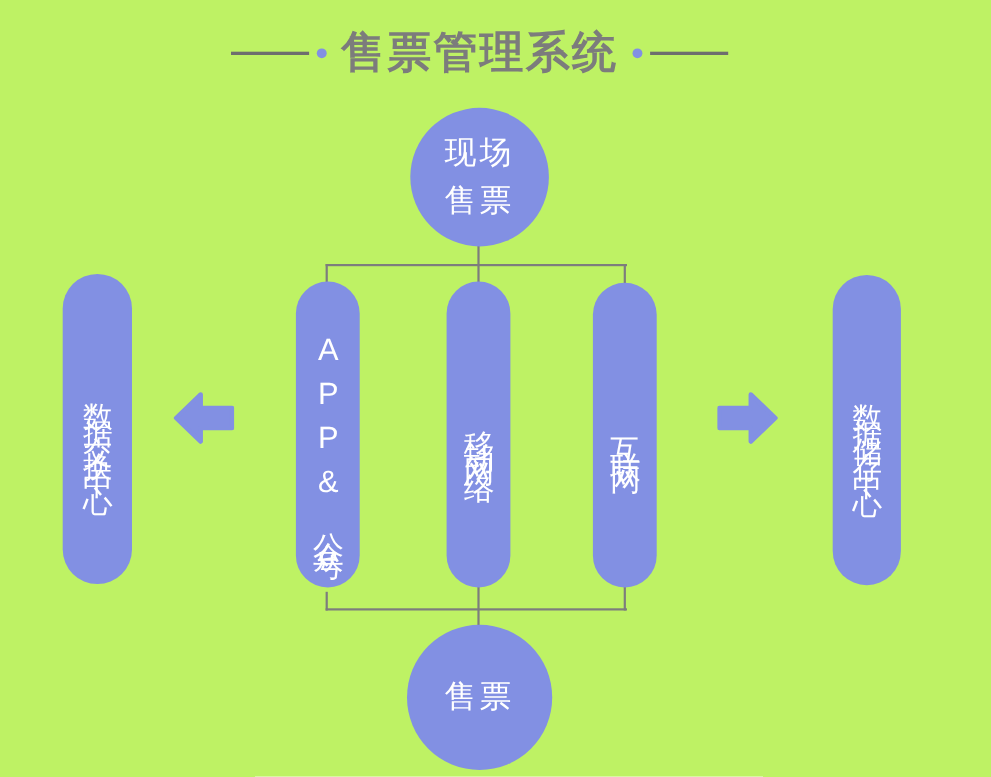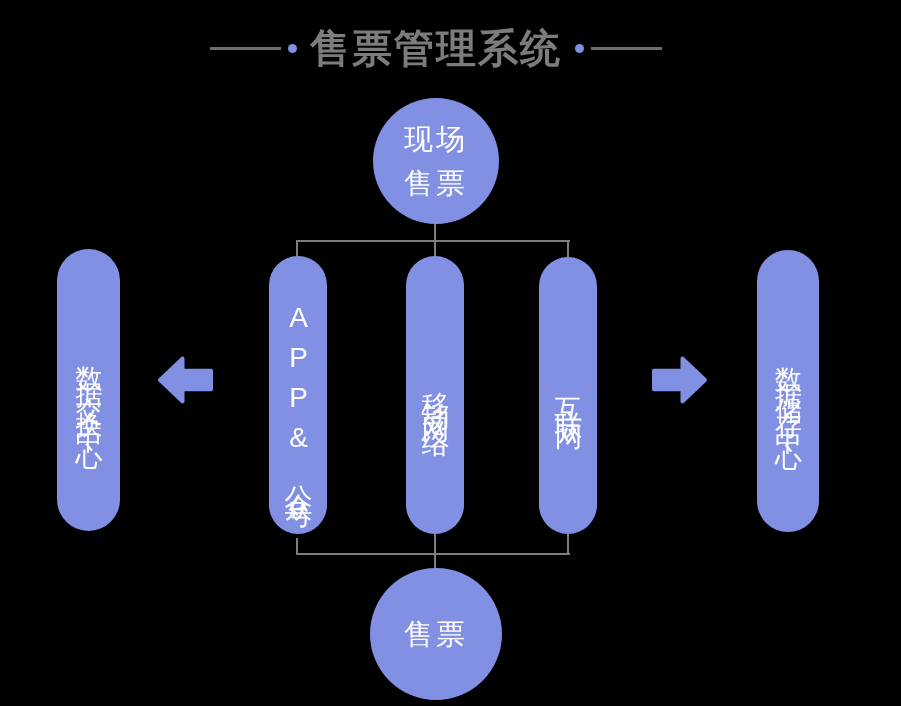--- a/index.html
+++ b/index.html
@@ -1,21 +1,21 @@
 <!DOCTYPE html>
 <html><head>
 <meta charset="utf-8">
 <style>
   * { box-sizing: border-box; }
   body { margin: 0; }
   .stage {
     position: relative;
     width: 901px;
     height: 706px;
-    background: #000000;
+    background: #bef264;
     font-family: "Liberation Sans", sans-serif;
     overflow: hidden;
   }
 
   
   .title-row {
     position: absolute;
     top: 22px;
     left: 0;
     width: 872px;

